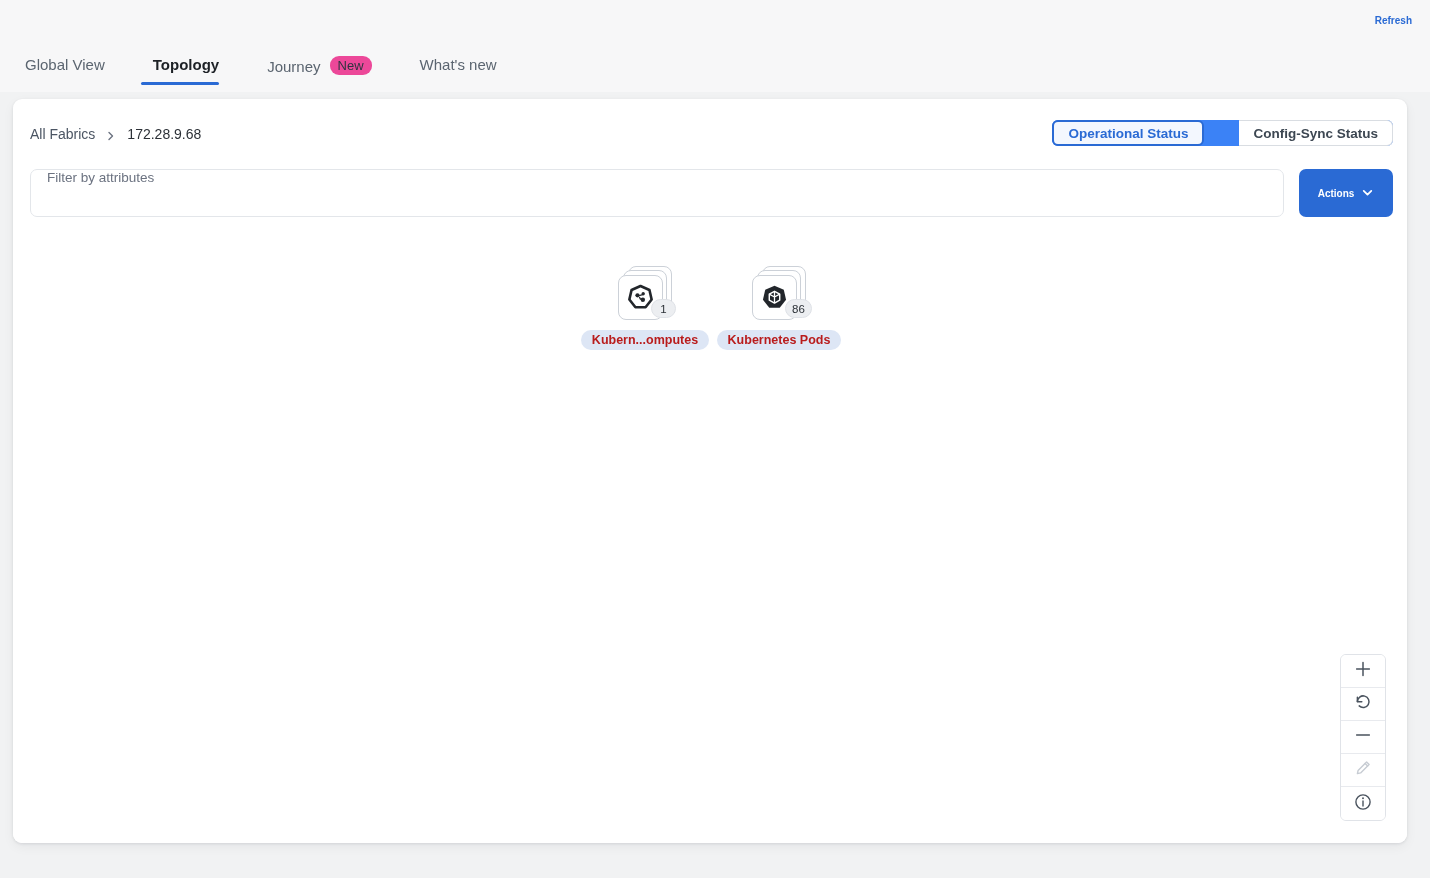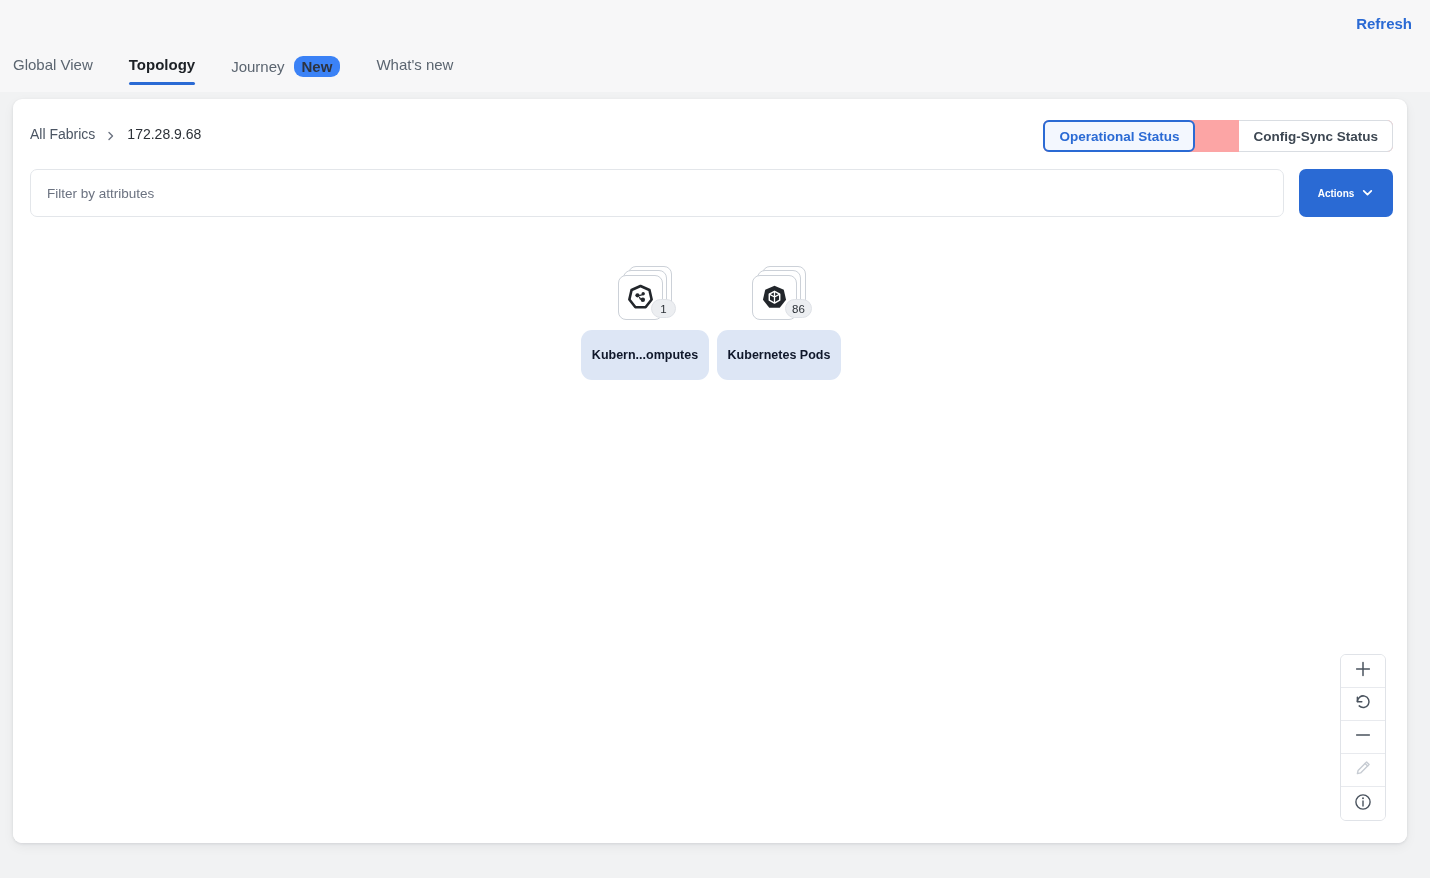--- a/index.html
+++ b/index.html
@@ -16,38 +16,38 @@
   .topbar {
     position: absolute; left: 0; top: 0; width: 1430px; height: 92px;
     background: #f7f7f8;
   }
   .welcome-title {
     position: absolute; left: 13px; top: 8px;
     font-size: 25px; font-weight: bold; color: #23272c; letter-spacing: -0.2px;
   }
   .refresh-link {
     position: absolute; right: 18px; top: 15px;
-    font-size: 15px; font-weight: bold; color: #2a6ad4; cursor: pointer;
+    font-size: 10px; font-weight: bold; color: #2a6ad4; cursor: pointer;
   }
   .tabs {
     position: absolute; left: 13px; top: 56px; height: 36px;
     display: flex; align-items: flex-start; gap: 0;
   }
   .tab {
     position: relative; padding: 0 20px 12px 0; margin-right: 16px;
     font-size: 15px; color: #5b6570; cursor: pointer; white-space: nowrap;
   }
   .tab.active { color: #1d2126; font-weight: bold; }
   .tab.active::after {
     content: ""; position: absolute; left: 0; right: 20px; bottom: 0;
     height: 3px; background: #2a6ad4; border-radius: 2px;
   }
-  .tab-row { display: flex; align-items: center; gap: 9px; }
+  .tab-row { display: flex; align-items: flex-end; gap: 9px; margin-left: 12px; }
   .badge-new {
-    background: #3b82f6; color: #2e3440; font-size: 15px; font-weight: bold;
+    background: #ec4899; color: #2e3440; font-size: 13px; font-weight: normal;
     padding: 3px 8px; border-radius: 9px; line-height: 1;
   }
 
   
   .card {
     position: absolute; left: 13px; top: 99px; width: 1394px; height: 744px;
     background: #ffffff; border-radius: 9px;
     box-shadow: 0 1px 3px rgba(20,25,35,0.10), 0 4px 12px rgba(20,25,35,0.05);
     overflow: hidden;
   }
@@ -58,42 +58,41 @@
     display: flex; align-items: flex-end; gap: 10px;
     font-size: 14px; color: #4b5563;
   }
   .crumb { cursor: pointer; color: #4b5563; }
   .crumb.current { color: #2c3137; }
   .crumb-sep { display: inline-flex; align-items: center; }
 
   
   .segmented {
     position: absolute; right: 14px; top: 21px;
-    display: flex; height: 32px; border-radius: 6px;
-    background: #fca5a5;
-    gap: 9px;
+    display: flex; height: 26px; border-radius: 6px;
+    background: #3b82f6;
   }
   .seg-btn {
     display: flex; align-items: center; padding: 0 14px;
     font-size: 13.5px; font-weight: bold; cursor: pointer;
     border: 1px solid #d9dde2; color: #3d4752; background: #fff;
     white-space: nowrap;
   }
   .seg-btn:first-child { border-radius: 6px 0 0 6px; }
   .seg-btn:last-child { border-radius: 0 6px 6px 0; border-left: none; margin-left: 35px; }
   .seg-btn.active {
     color: #2a6ad4; background: #f3f7fe; border: 2px solid #2a6ad4;
     border-radius: 6px; z-index: 2;
   }
 
   
   .filter-input {
     position: absolute; left: 17px; top: 70px; width: 1254px; height: 48px;
     border: 1px solid #e3e6ea; border-radius: 7px; background: #fff;
-    display: flex; align-items: center; padding: 0 16px;
+    display: flex; padding: 0 16px;
     font-size: 13.5px; color: #6b7280; cursor: text;
   }
   .filter-placeholder { color: #6b7280; font-size: 13.5px; }
   .actions-btn {
     position: absolute; right: 14px; top: 70px; width: 94px; height: 48px;
     background: #2a6ad4; color: #fff; border: none; border-radius: 7px;
     display: flex; align-items: center; justify-content: center; gap: 7px;
     font-size: 10px; font-weight: bold; cursor: pointer;
     font-family: "Liberation Sans", sans-serif;
   }
@@ -113,22 +112,22 @@
   .stack-back1 { left: 5px;  top: 4px;  width: 44px; height: 44px; }
   .stack-front { left: 0px;  top: 9px;  width: 45px; height: 45px;
                  display: flex; align-items: center; justify-content: center; }
   .node-badge {
     position: absolute; left: 33px; top: 33px; min-width: 25px; height: 19px;
     background: #eceef1; border: 1px solid #dfe2e7; border-radius: 10px;
     display: flex; align-items: center; justify-content: center;
     font-size: 11.5px; color: #2c3137; padding: 0 6px; z-index: 5;
   }
   .node-label {
-    display: inline-block; margin-top: 10px; padding: 18px 11px;
-    background: #dde6f5; color: #0f172a; border-radius: 11px;
+    display: inline-block; margin-top: 10px; padding: 3px 11px;
+    background: #dde6f5; color: #b91c1c; border-radius: 11px;
     font-size: 12.5px; font-weight: bold; white-space: nowrap; cursor: pointer;
   }
 
   
   .zoom-ctrl {
     position: absolute; right: 21px; bottom: 22px; width: 46px;
     border: 1px solid #e0e3e8; border-radius: 6px; background: #fff;
     overflow: hidden;
   }
   .zoom-btn {

